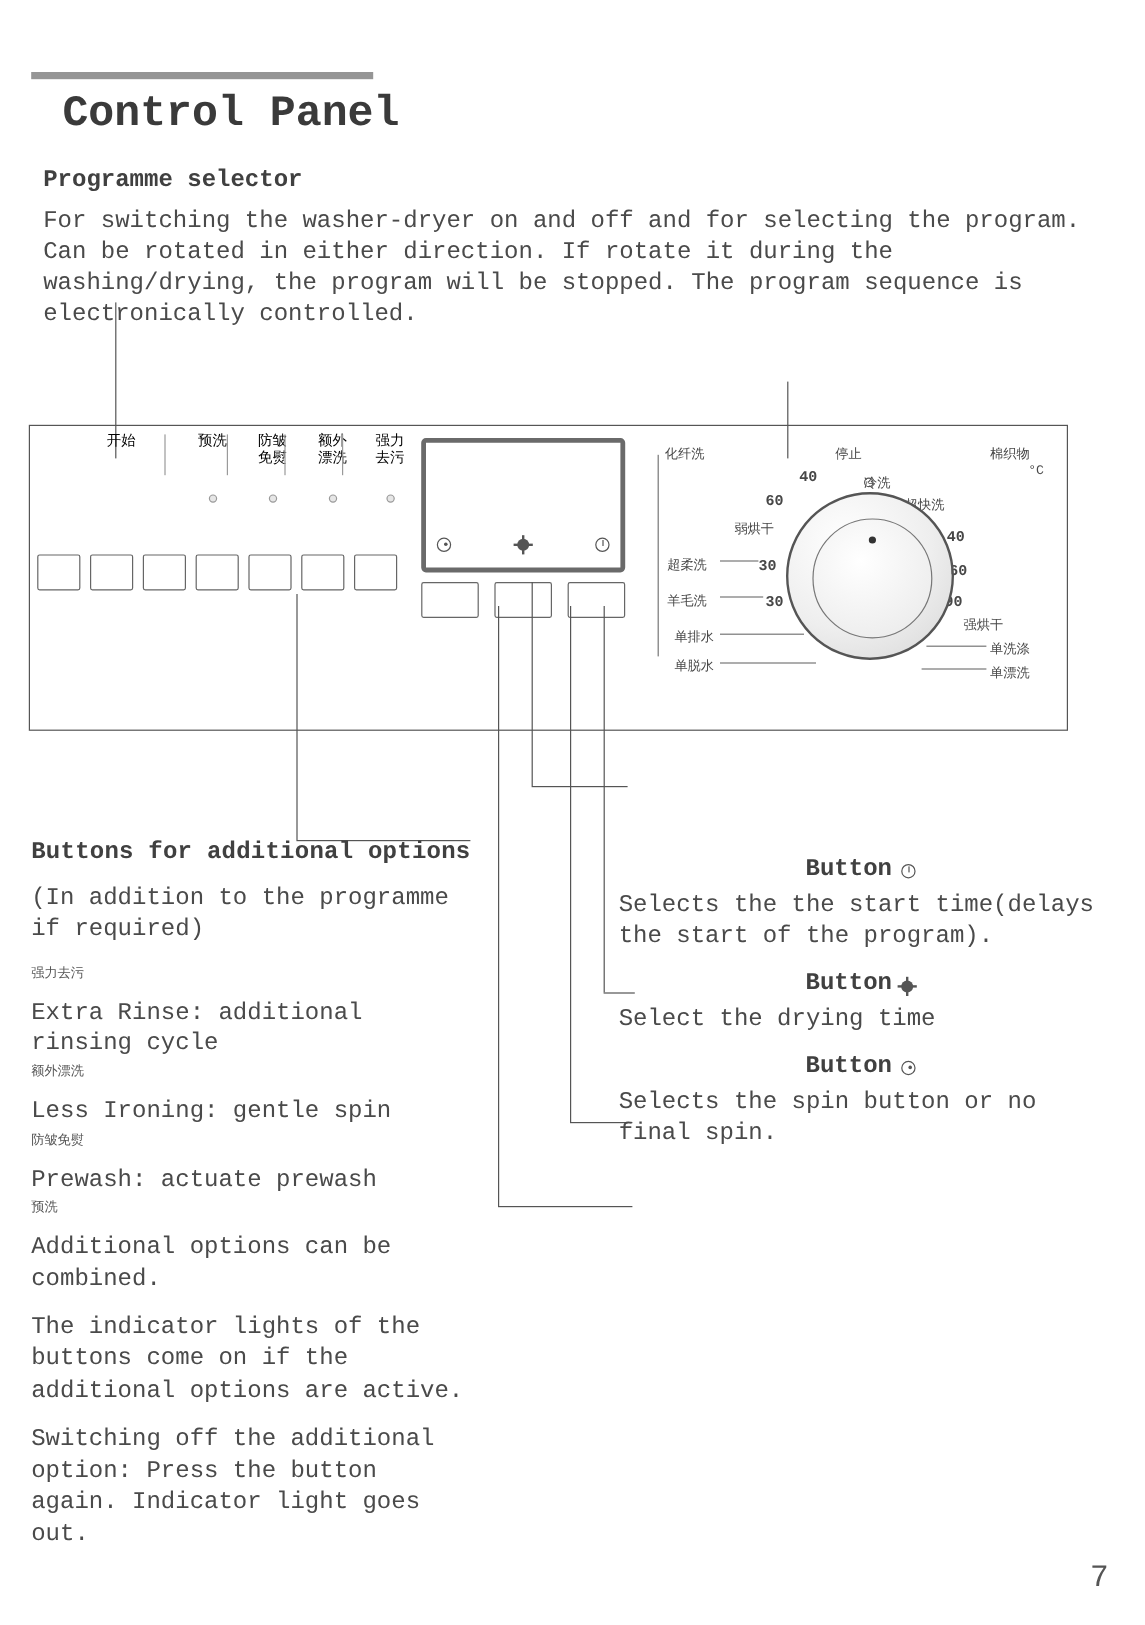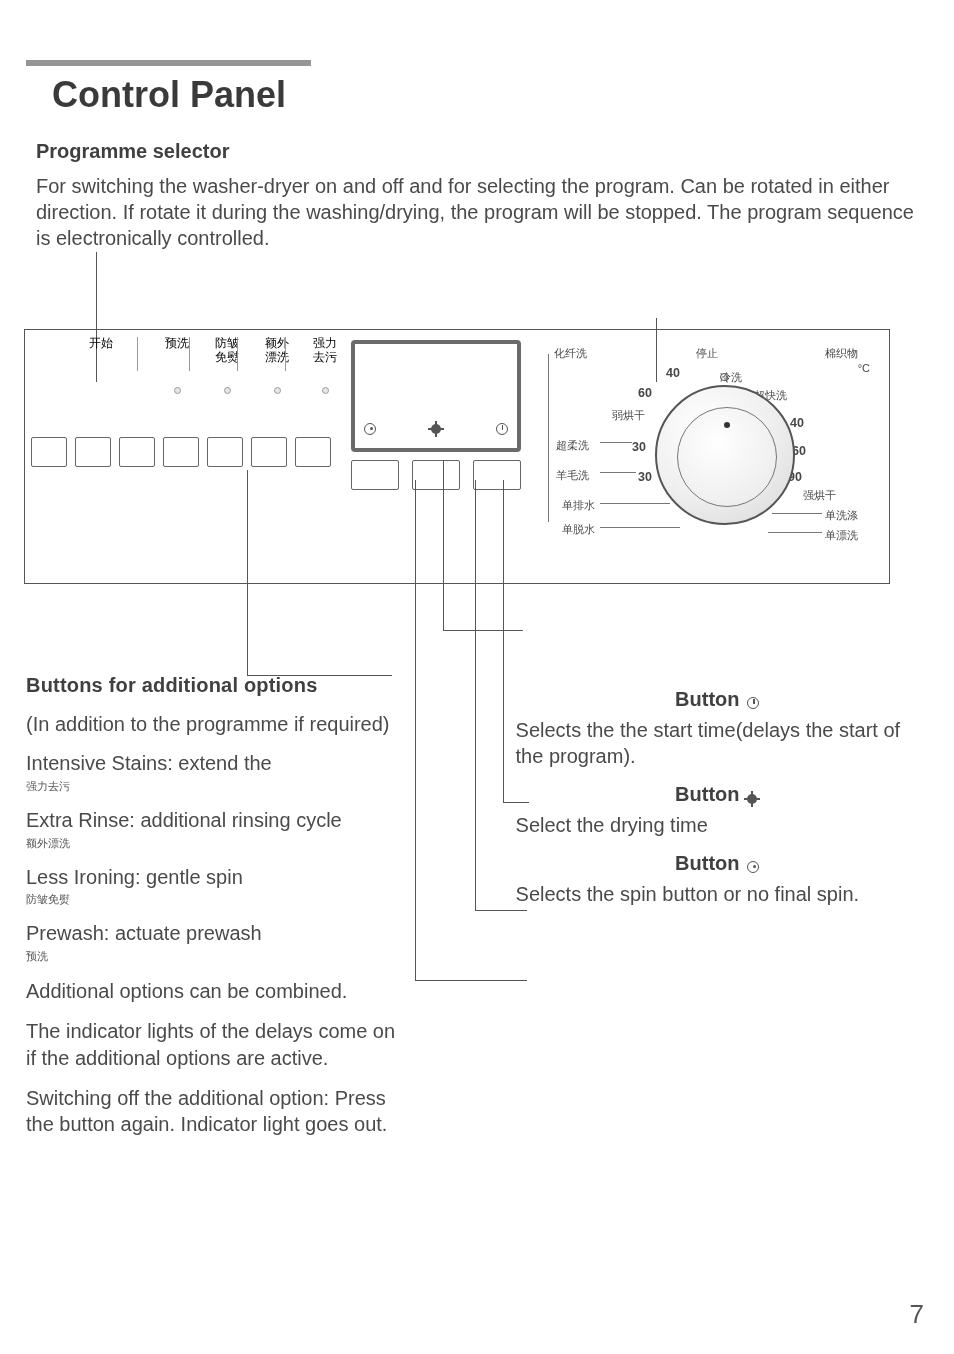--- a/index.html
+++ b/index.html
@@ -11,20 +11,21 @@
     background: #fff;
     width: 954px;
     height: 1354px;
     position: relative;
   }
   .page {
     padding: 60px 30px 48px 24px;
     width: 100%;
     height: 100%;
     position: relative;
+    font-family: Liberation Mono, monospace;
   }
   .rule {
     height: 6px;
     width: 285px;
     background: #959595;
     margin: 0 0 8px 2px;
   }
   h1 {
     font-size: 36px;
     font-weight: 700;
@@ -400,34 +401,33 @@
       <div class="plh" style="left:478px; top:472px; width:26px"></div>
     </div>
 
   </div>
 
   <div class="bottom">
     <div class="bcol-l">
       <p class="h3">Buttons for additional options</p>
       <p class="para">(In addition to the programme if required)</p>
 
-      <p class="opt">Intensive Stains: extend the</p>
       <p class="opt-sub">强力去污</p>
 
       <p class="opt">Extra Rinse: additional rinsing cycle</p>
       <p class="opt-sub">额外漂洗</p>
 
       <p class="opt">Less Ironing: gentle spin</p>
       <p class="opt-sub">防皱免熨</p>
 
       <p class="opt">Prewash: actuate prewash</p>
       <p class="opt-sub">预洗</p>
 
       <p class="para">Additional options can be combined.</p>
-      <p class="para">The indicator lights of the delays come on if the additional options are active.</p>
+      <p class="para">The indicator lights of the buttons come on if the additional options are active.</p>
       <p class="para">Switching off the additional option: Press the button again. Indicator light goes out.</p>
     </div>
 
     <div class="bcol-r">
 
       <p class="btn-line">
         <span>Button</span>
         <span class="inline-icon"><span class="i-clock" style="display:inline-block"></span></span>
       </p>
       <p class="btn-desc">Selects the the start time(delays the start of the program).</p>

